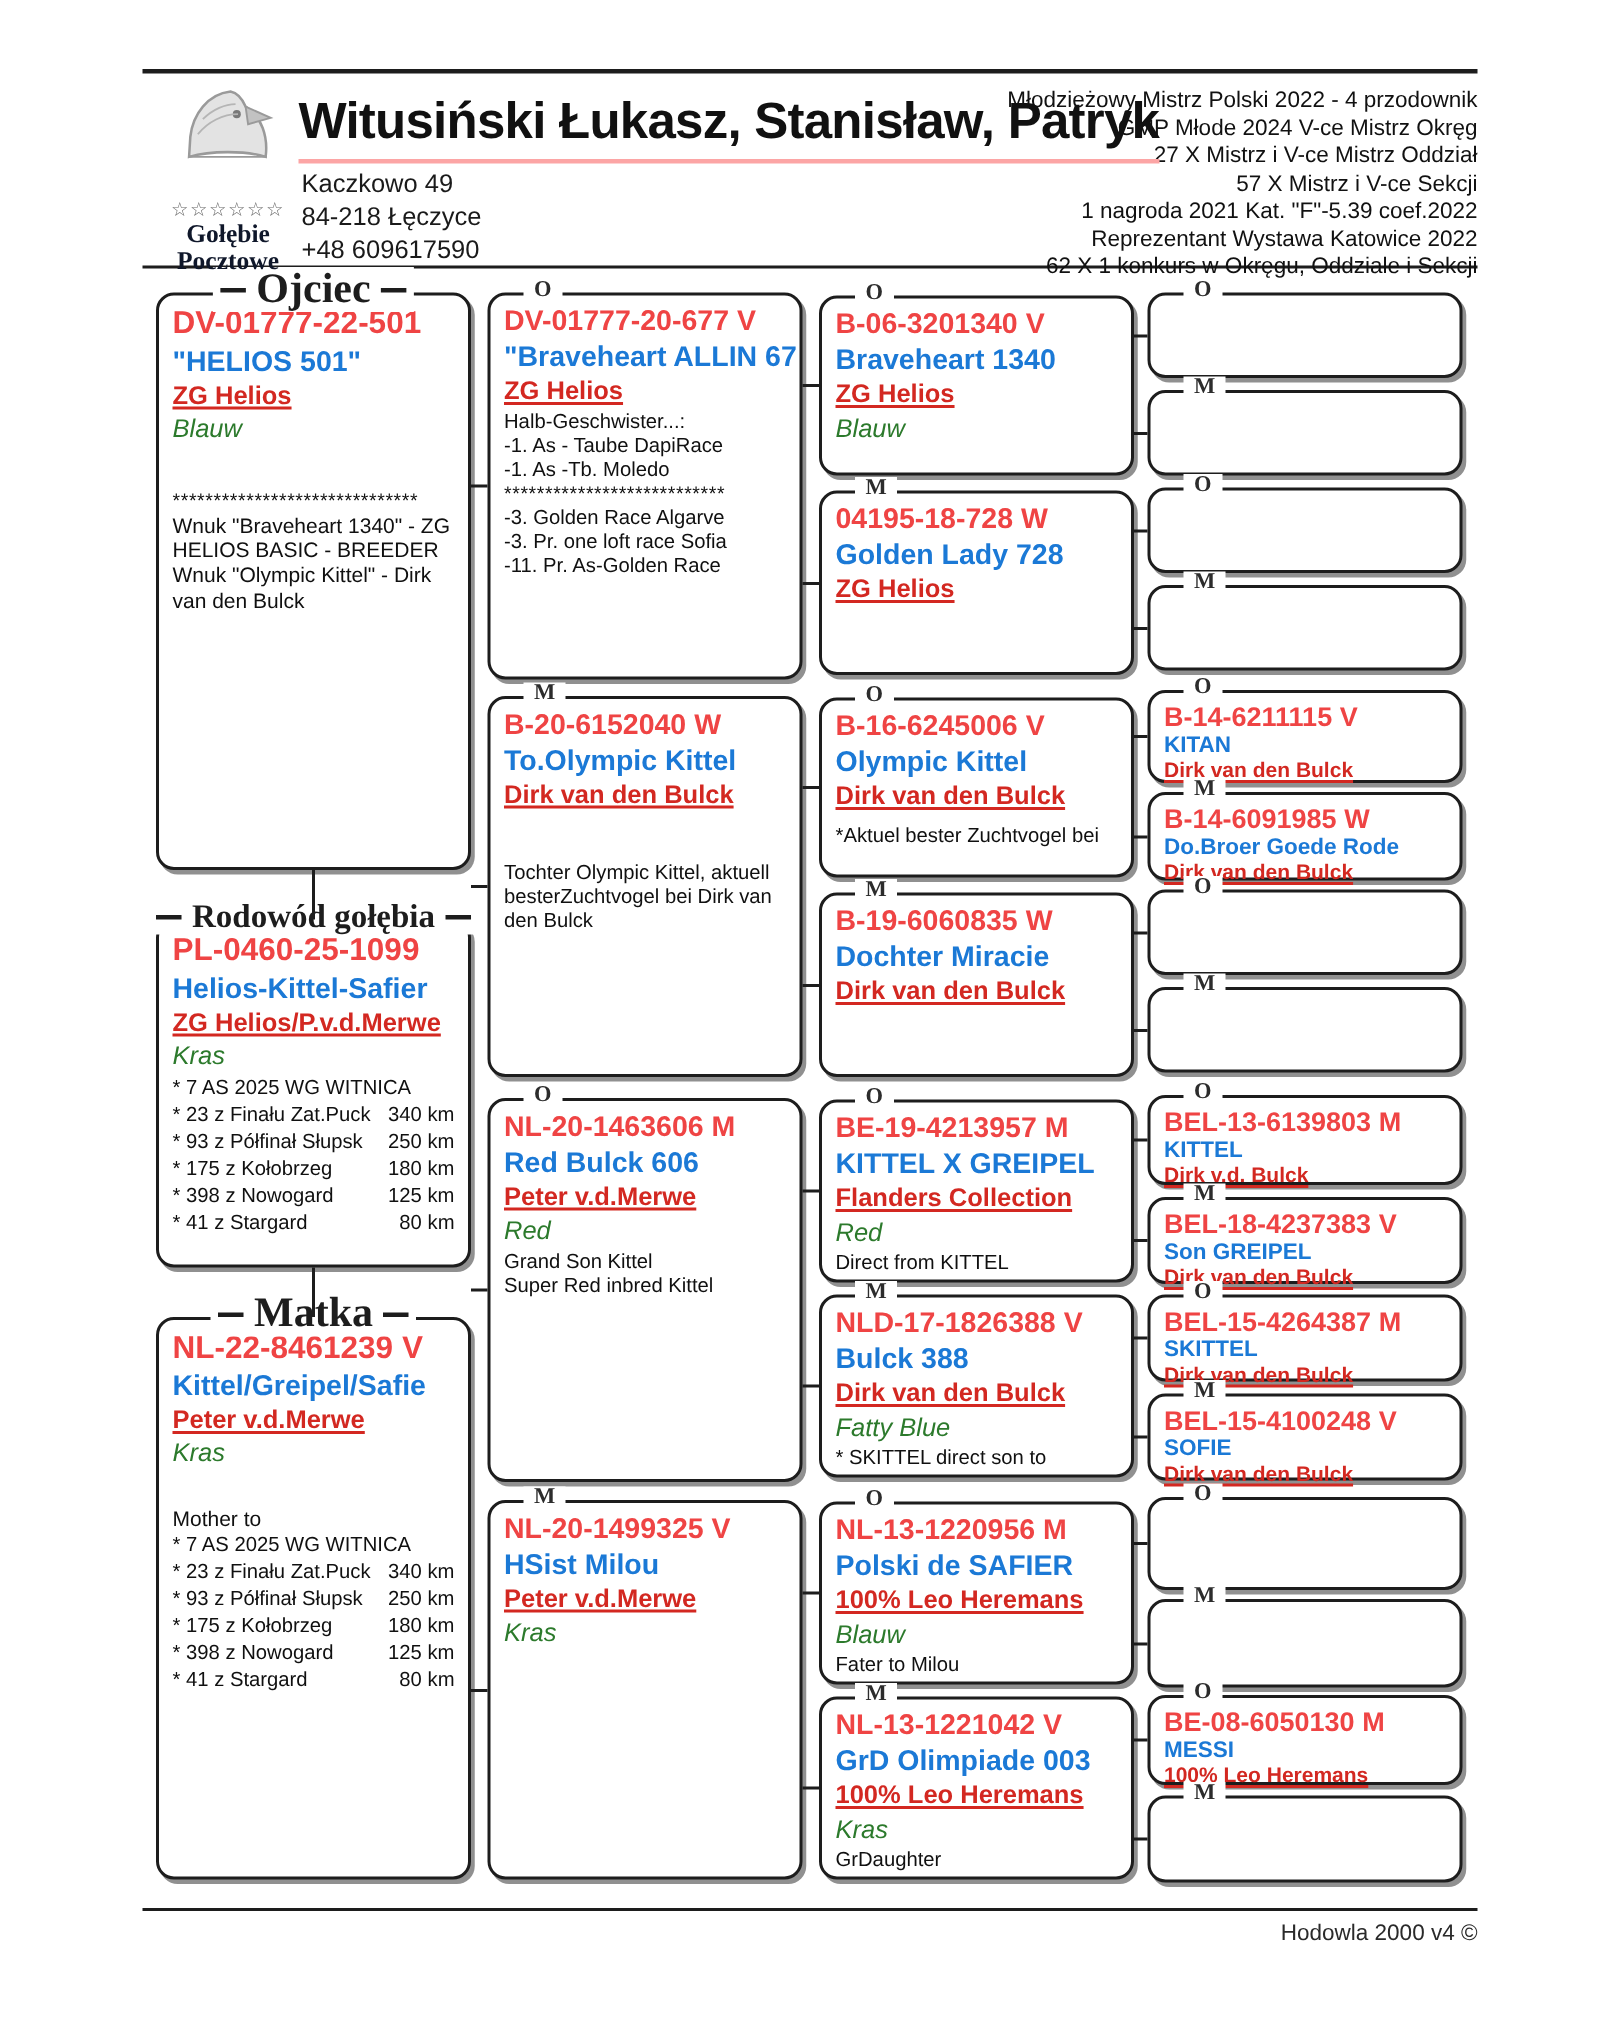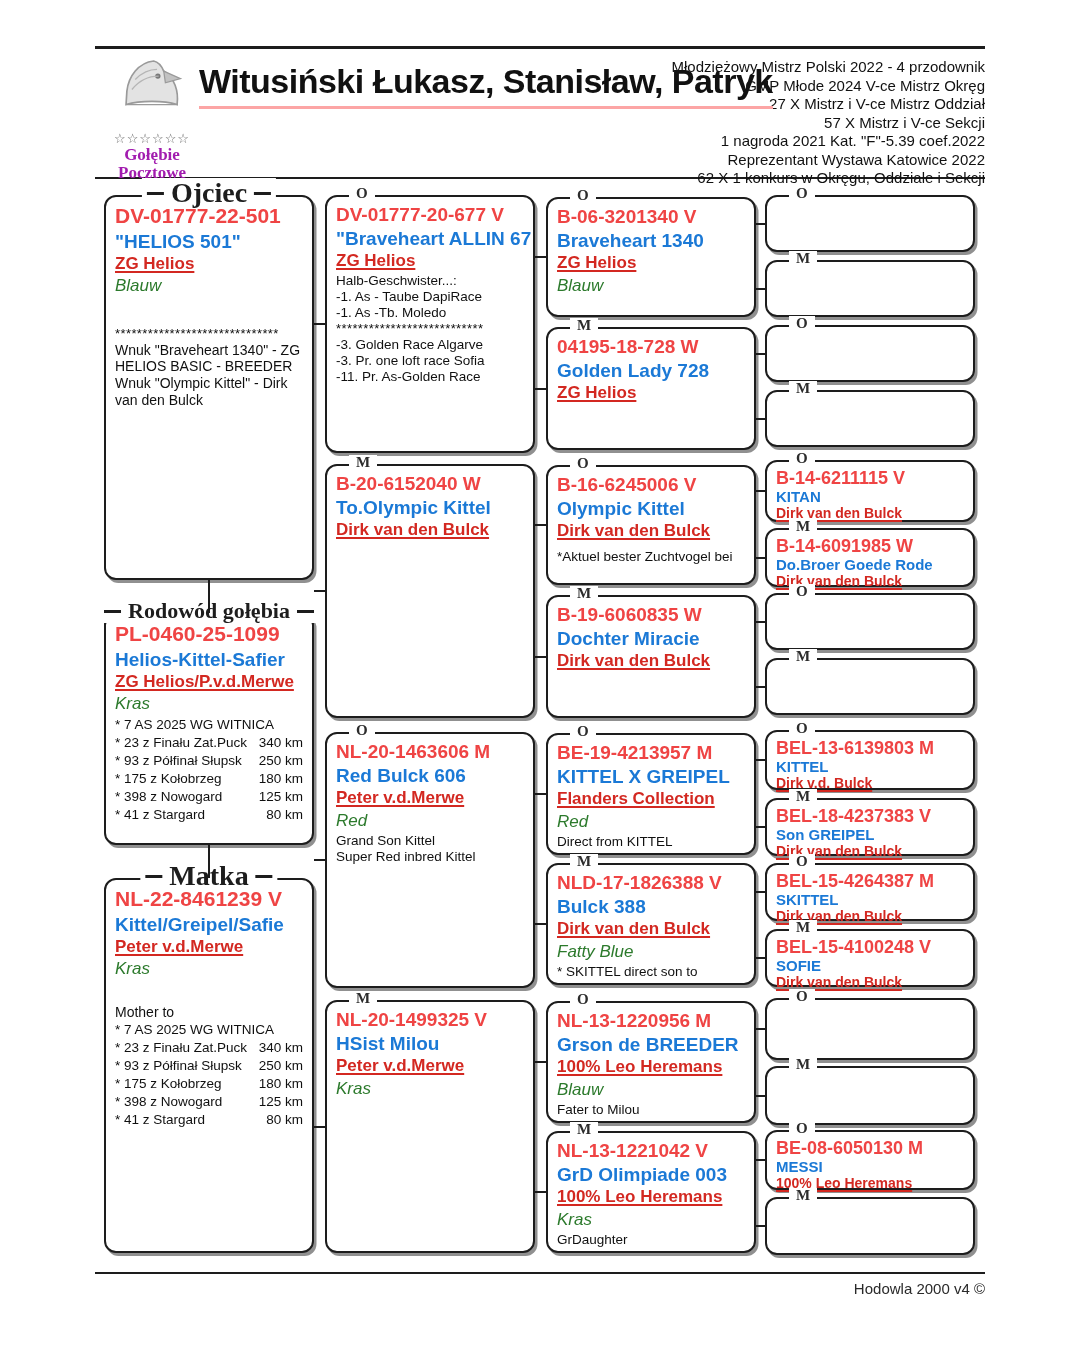--- a/index.html
+++ b/index.html
@@ -8,21 +8,21 @@
   .hr{position:absolute;background:#1d1d1d;}
   
   .brand-name{position:absolute;left:199px;top:62px;font-size:34px;font-weight:bold;color:#111;
               white-space:nowrap;z-index:3;letter-spacing:-0.5px;
               border-bottom:3px solid #fca5a5;padding-bottom:5px;}
   .address{position:absolute;left:201px;top:112px;font-size:17px;line-height:22px;color:#1a1a1a;z-index:3;}
   .achv{position:absolute;right:95px;top:58px;text-align:right;font-size:15px;line-height:18.5px;
         color:#111;z-index:1;}
   .logo{position:absolute;left:106px;top:56px;width:92px;text-align:center;z-index:2;}
   .logo .stars{font-size:13px;color:#6a6a6a;letter-spacing:1px;line-height:14px;}
-  .logo .lt{font-family:"Liberation Serif",serif;font-weight:bold;color:#a21caf;font-size:17px;line-height:18px;}
+  .logo .lt{font-family:"Liberation Serif",serif;font-weight:bold;color:#0f172a;font-size:17px;line-height:18px;}
   
   .pbox{position:absolute;background:#fff;border:2px solid #1d1d1d;border-radius:12px;
         box-shadow:2.5px 3px 0 0 #909090;box-sizing:border-box;padding:6px 9px;}
   .om{position:absolute;top:-11px;left:22px;background:#fff;padding:0 7px;
       font-family:"Liberation Serif",serif;font-weight:bold;font-size:15px;color:#2c2c2c;line-height:15px;}
   .col1-label{position:absolute;top:-19px;left:50%;transform:translateX(-50%);background:#fff;
       padding:0 5px;font-family:"Liberation Serif",serif;font-weight:bold;font-size:28px;color:#1d1d1d;
       white-space:nowrap;display:flex;align-items:center;gap:7px;line-height:30px;}
   .col1-label::before,.col1-label::after{content:"";display:inline-block;width:17px;height:3px;background:#1d1d1d;}
   .rodowod .col1-label{font-size:22px;top:-16px;line-height:24px;}
@@ -57,20 +57,25 @@
       <circle cx="57" cy="24" r="3.2" fill="#787878"></circle>
       <path d="M30 28 C38 20 48 16 56 16 M26 40 C34 30 46 24 58 24" fill="none" stroke="#b5b5b5" stroke-width="1.5"></path>
       <path d="M19 58 L81 58" stroke="#9a9a9a" stroke-width="1.5"></path>
     </svg>
     <div class="stars">☆☆☆☆☆☆</div>
     <div class="lt">Gołębie</div>
     <div class="lt">Pocztowe</div>
   </div>
 
   <div class="brand-name">Witusiński Łukasz, Stanisław, Patryk</div>
+  <div class="address">
+      <div>Kaczkowo 49</div>
+      <div>84-218 Łęczyce</div>
+      <div>+48 609617590</div>
+    </div>
   <div class="achv">
       <div>Młodzieżowy Mistrz Polski 2022 - 4 przodownik</div>
       <div>GMP Młode 2024 V-ce Mistrz Okręg</div>
       <div>27 X Mistrz i V-ce Mistrz Oddział</div>
       <div>57 X Mistrz i V-ce Sekcji</div>
       <div>1 nagroda 2021 Kat. "F"-5.39 coef.2022</div>
       <div>Reprezentant Wystawa Katowice 2022</div>
       <div>62 X 1 konkurs w Okręgu, Oddziale i Sekcji</div>
     </div>
 
@@ -169,20 +174,21 @@
         <div class="note">-3. Golden Race Algarve</div>
         <div class="note">-3. Pr. one loft race Sofia</div>
         <div class="note">-11. Pr. As-Golden Race</div>
       </div>
       <div class="tick" style="left: 314px; top: 323px; width: 11px;"></div>
       <div class="pbox g2" style="left: 325px; top: 464px; width: 210px; height: 254px;">
         <span class="om">M</span>
         <div class="ring">B-20-6152040  W</div>
         <div class="bname">To.Olympic Kittel</div>
         <div class="breeder">Dirk van den Bulck</div>
+        <div class="note" style="margin-top: 32px;">Tochter Olympic Kittel, aktuell besterZuchtvogel bei Dirk van den Bulck</div>
       </div>
       <div class="tick" style="left: 314px; top: 590px; width: 11px;"></div>
       <div class="pbox g2" style="left: 325px; top: 732px; width: 210px; height: 256px;">
         <span class="om">O</span>
         <div class="ring">NL-20-1463606 M</div>
         <div class="bname">Red Bulck 606</div>
         <div class="breeder">Peter v.d.Merwe</div>
         <div class="bcolor">Red</div>
         <div class="note">Grand Son Kittel</div>
         <div class="note">Super Red inbred Kittel</div>
@@ -240,21 +246,21 @@
         <div class="ring">NLD-17-1826388 V</div>
         <div class="bname">Bulck 388</div>
         <div class="breeder">Dirk van den Bulck</div>
         <div class="bcolor">Fatty Blue</div>
         <div class="note">* SKITTEL direct son to</div>
       </div>
       <div class="tick" style="left: 535px; top: 923px; width: 11px;"></div>
       <div class="pbox g3" style="left: 546px; top: 1001px; width: 210px; height: 122px;">
         <span class="om">O</span>
         <div class="ring">NL-13-1220956 M</div>
-        <div class="bname">Grson de BREEDER</div>
+        <div class="bname">Polski de SAFIER</div>
         <div class="breeder">100% Leo Heremans</div>
         <div class="bcolor">Blauw</div>
         <div class="note">Fater to Milou</div>
       </div>
       <div class="tick" style="left: 535px; top: 1061px; width: 11px;"></div>
       <div class="pbox g3" style="left: 546px; top: 1131px; width: 210px; height: 122px;">
         <span class="om">M</span>
         <div class="ring">NL-13-1221042 V</div>
         <div class="bname">GrD Olimpiade 003</div>
         <div class="breeder">100% Leo Heremans</div>

